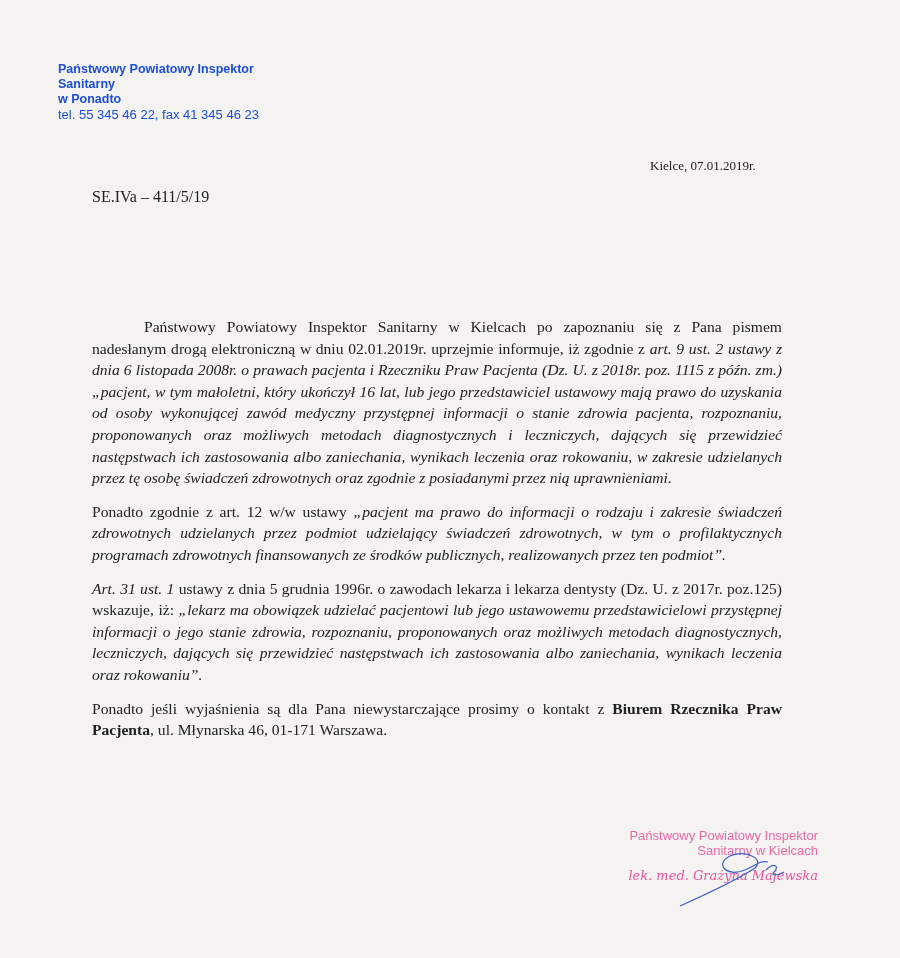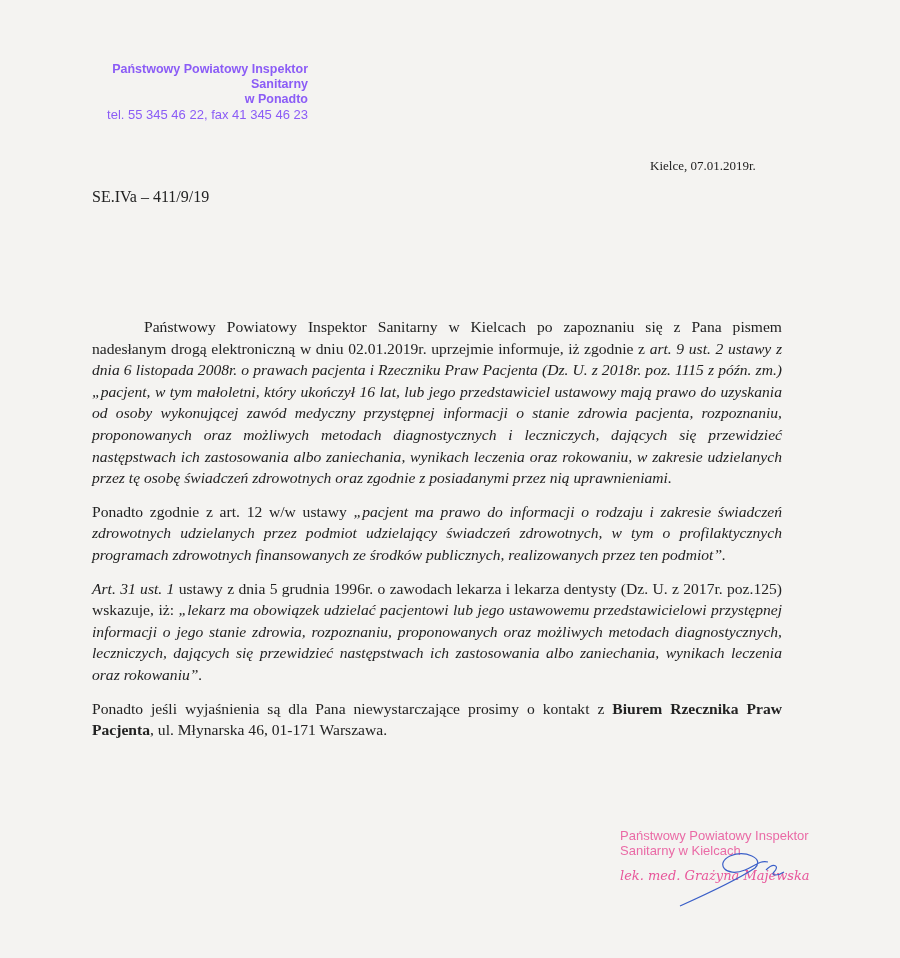--- a/index.html
+++ b/index.html
@@ -6,45 +6,45 @@
   body {
     width: 900px; height: 958px;
     background: #f4f3f1;
     position: relative;
     overflow: hidden;
     font-family: "Liberation Serif", serif;
     color: #222;
   }
   .stamp-top {
     position: absolute; left: 58px; top: 62px; width: 250px;
-    text-align: right;
+    text-align: left;
     font-family: "Liberation Sans", sans-serif;
-    color: #8b5cf6;
+    color: #1d4ed8;
     font-size: 13px; line-height: 15px;
   }
   .stamp-top .s-bold { font-weight: bold; font-size: 12.5px; }
   .date {
     position: absolute; left: 650px; top: 158px;
     font-size: 13px;
   }
   .ref {
     position: absolute; left: 92px; top: 188px;
     font-size: 16px;
   }
   .body-text {
     position: absolute; left: 92px; top: 316px; width: 690px;
     font-size: 15.6px; line-height: 21.6px;
     text-align: justify;
   }
   .body-text p { margin: 0 0 12px 0; }
   .body-text p.indent { text-indent: 52px; font-family: Liberation Serif, serif; }
   .body-text i { font-style: italic; }
   .stamp-sign {
-    position: absolute; left: 620px; top: 828px; width: 230px;
-    text-align: left;
+    position: absolute; left: 588px; top: 828px; width: 230px;
+    text-align: right;
     font-family: "Liberation Sans", sans-serif;
     color: #ea6aa6;
     font-size: 13px; line-height: 15px;
   }
   .stamp-sign .name {
     font-family: "DejaVu Serif", serif;
     font-style: italic; font-weight: normal;
     font-size: 13px; margin-top: 10px; color: #e8559a;
   }
   .signature { position: absolute; left: 670px; top: 848px; }
@@ -52,21 +52,21 @@
 </head>
 <body>
 
 <div class="stamp-top">
   <div class="s-bold">Państwowy Powiatowy Inspektor Sanitarny</div>
   <div class="s-bold">w Ponadto</div>
   <div>tel. 55 345 46 22, fax 41 345 46 23</div>
 </div>
 
 <div class="date">Kielce, 07.01.2019r.</div>
-<div class="ref">SE.IVa – 411/9/19</div>
+<div class="ref">SE.IVa – 411/5/19</div>
 
 <div class="body-text">
   <p class="indent">
     <span>Państwowy Powiatowy Inspektor Sanitarny w Kielcach po zapoznaniu się z Pana pismem nadesłanym drogą elektroniczną w dniu 02.01.2019r. uprzejmie informuje, iż zgodnie z </span><i>art. 9 ust. 2 ustawy z dnia 6 listopada 2008r. o prawach pacjenta i Rzeczniku Praw Pacjenta (Dz.  U. z  2018r. poz. 1115 z późn. zm.) „pacjent, w tym małoletni, który ukończył 16 lat, lub jego przedstawiciel ustawowy mają prawo do uzyskania od osoby wykonującej zawód medyczny przystępnej informacji o stanie zdrowia pacjenta, rozpoznaniu, proponowanych oraz możliwych metodach diagnostycznych i leczniczych, dających się przewidzieć następstwach ich zastosowania albo zaniechania, wynikach leczenia oraz rokowaniu, w zakresie udzielanych przez tę osobę świadczeń zdrowotnych oraz zgodnie z posiadanymi przez nią uprawnieniami.</i>
   </p>
   <p>
     <span>Ponadto zgodnie z art. 12 w/w ustawy </span><i>„pacjent ma prawo do informacji o rodzaju i zakresie świadczeń zdrowotnych udzielanych przez podmiot udzielający świadczeń zdrowotnych, w tym o profilaktycznych programach zdrowotnych finansowanych ze środków publicznych, realizowanych przez ten podmiot”.</i>
   </p>
   <p>
     <i>Art. 31 ust. 1</i><span> ustawy z dnia 5 grudnia 1996r. o zawodach lekarza i lekarza dentysty (Dz. U. z 2017r. poz.125) wskazuje, iż: </span><i>„lekarz ma obowiązek udzielać pacjentowi lub jego ustawowemu przedstawicielowi przystępnej informacji o jego stanie zdrowia, rozpoznaniu, proponowanych oraz możliwych metodach diagnostycznych, leczniczych, dających się przewidzieć następstwach ich zastosowania albo zaniechania, wynikach leczenia oraz rokowaniu”.</i>

